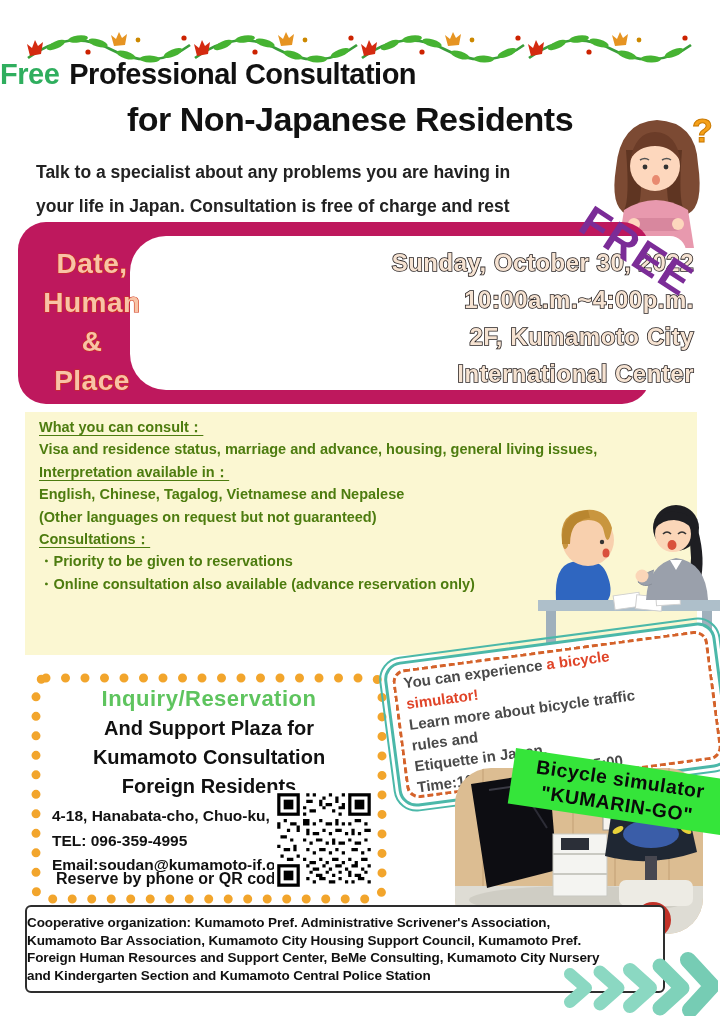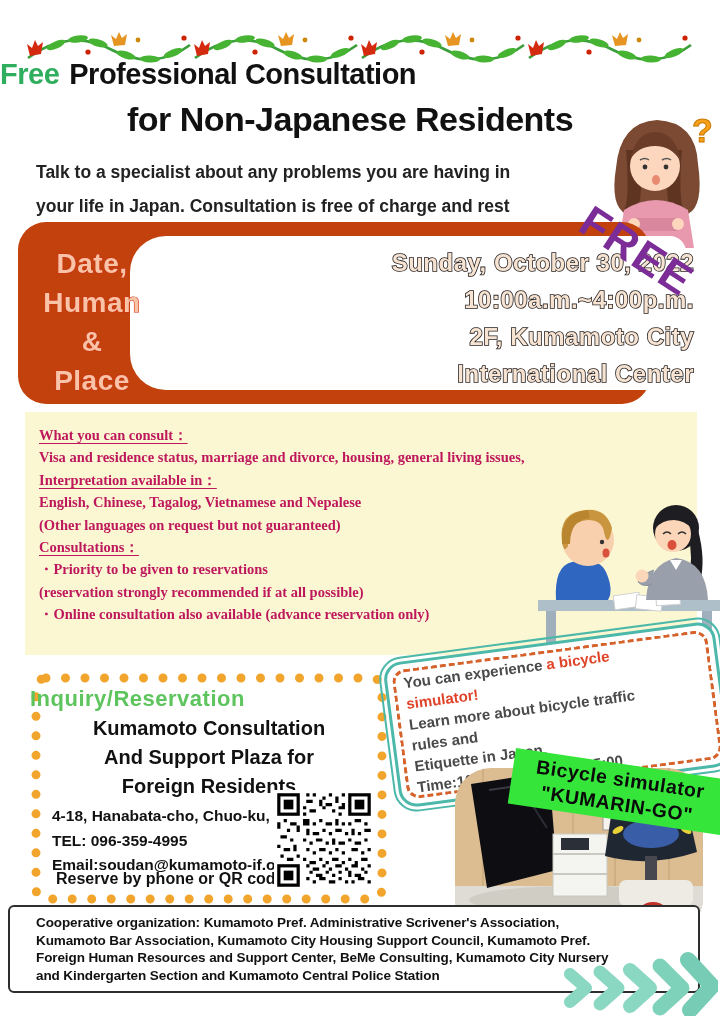--- a/index.html
+++ b/index.html
@@ -15,44 +15,44 @@
   .title1 .free{color:#2fae5e;margin-right:10px;}
   .title2{position:absolute;left:0;top:100px;width:700px;text-align:center;
     font-size:34px;font-weight:bold;letter-spacing:-.5px;color:#111;}
   
   .intro{position:absolute;left:36px;top:140px;width:590px;
     font-size:17.5px;font-weight:bold;line-height:1.92;color:#222;white-space:nowrap;margin-top:16px;}
   
   .woman{position:absolute;left:596px;top:110px;width:124px;height:138px;}
   
   .datebox{position:absolute;left:18px;top:222px;width:632px;height:182px;
-    background:#c2410c;border-radius:28px;}
+    background:#be185d;border-radius:28px;}
   .datebox .whitepanel{position:absolute;left:112px;top:14px;width:556px;height:154px;
     background:#ffffff;border-radius:36px 16px 16px 36px;}
   .datelabel{position:absolute;left:22px;top:22px;width:104px;text-align:center;
     font-size:28px;font-weight:bold;line-height:39px;color:#f8c3a6;
     -webkit-text-stroke:1.2px #cf3418;paint-order:stroke fill;letter-spacing:.5px;}
   .datetext{position:absolute;left:128px;top:22px;width:548px;
     font-size:24px;font-weight:bold;line-height:37px;letter-spacing:.5px;
     color:#f6e3d2;-webkit-text-stroke:1.6px #262020;paint-order:stroke fill;white-space:nowrap;text-align:right;}
   .datetext .indent{padding-left:118px;}
   .freestamp{position:absolute;left:598px;top:196px;width:130px;
     font-size:44px;font-weight:bold;letter-spacing:2px;color:#7b2c97;
     transform:rotate(33deg);transform-origin:left top;}
   
   .ypanel{position:absolute;left:25px;top:412px;width:672px;height:243px;
     background:#fbf7d2;padding:0;}
-  .ypanel .in{position:absolute;left:14px;top:12px;white-space:nowrap;
-    font-size:14.5px;font-weight:bold;color:#be185d;line-height:22.4px;font-family:Liberation Serif, serif;}
+  .ypanel .in{position:absolute;left:14px;top:4px;white-space:nowrap;
+    font-size:14.5px;font-weight:bold;color:#4d7c0f;line-height:22.4px;}
   .ypanel .hd{text-decoration:underline;text-underline-offset:3px;}
   .consult-illo{position:absolute;left:505px;top:66px;width:196px;height:168px;}
   
   .inquiry{position:absolute;left:30px;top:672px;width:358px;height:233px;}
   .inquiry svg.dots{position:absolute;left:0;top:0;width:358px;height:233px;}
-  .inq-title{position:absolute;left:0;top:14px;width:358px;text-align:left;
+  .inq-title{position:absolute;left:0;top:14px;width:358px;text-align:center;
     font-size:22px;font-weight:bold;color:#5ec45e;letter-spacing:.5px;}
   .inq-org{position:absolute;left:0;top:42px;width:358px;text-align:center;
     font-size:20px;font-weight:bold;color:#111;line-height:29px;}
   .inq-details{position:absolute;left:22px;top:132px;width:246px;
     font-size:15.5px;font-weight:bold;color:#111;line-height:24.5px;white-space:nowrap;}
   .inq-reserve{position:absolute;left:26px;top:198px;width:250px;
     font-size:16px;font-weight:bold;color:#111;}
   .qr{position:absolute;right:14px;top:118px;width:100px;height:100px;}
   
   .bubble{position:absolute;left:382px;top:664px;width:328px;height:140px;
@@ -65,23 +65,23 @@
   .bubble .red{color:#e04428;}
   .bubble-tail{position:absolute;left:470px;top:792px;width:40px;height:30px;}
   
   .photo{position:absolute;left:455px;top:768px;width:248px;height:166px;
     border-radius:36px;overflow:hidden;}
   .simlabel{position:absolute;left:516px;top:748px;width:204px;padding:3px 6px;
     background:#35e53a;color:#0a0a0a;font-size:19.5px;font-weight:bold;
     letter-spacing:.5px;text-align:center;line-height:25px;
     transform:rotate(8.5deg);transform-origin:left top;white-space:nowrap;}
   
-  .footer{position:absolute;left:8px;top:905px;width:636px;
+  .footer{position:absolute;left:25px;top:905px;width:636px;
     background:#ffffff;border:2px solid #2e2e2e;border-radius:6px;
-    padding:7px 26px;font-size:13.5px;font-weight:bold;color:#111;
+    padding:7px 0;font-size:13.5px;font-weight:bold;color:#111;
     line-height:17.5px;letter-spacing:-.1px;white-space:nowrap;}
   .chevrons{position:absolute;left:562px;top:948px;width:156px;height:68px;}
 </style>
 </head>
 <body>
 
 <div class="page">
 
   <div class="floral">
     <svg width="668" height="36" viewBox="0 0 668 36">
@@ -152,27 +152,26 @@
       <div>10:00a.m.~4:00p.m.</div>
       <div>2F, Kumamoto City</div>
       <div class="indent">International Center</div>
     </div>
   </div>
   <div class="freestamp">FREE</div>
 
   <div class="ypanel">
     <div class="in">
       <div class="hd">What you can consult：</div>
-      <div>Visa and residence status, marriage and divorce, housing, general living issues,</div>
+      <div>Visa and residence status, marriage and advance, housing, general living issues,</div>
       <div class="hd">Interpretation available in：</div>
       <div>English, Chinese, Tagalog, Vietnamese and Nepalese</div>
       <div>(Other languages on request but not guaranteed)</div>
       <div class="hd">Consultations：</div>
       <div>・Priority to be given to reservations</div>
-      <div>(reservation strongly recommended if at all possible)</div>
       <div>・Online consultation also available (advance reservation only)</div>
     </div>
 
     <div class="consult-illo">
       <svg width="196" height="168" viewBox="0 0 196 168">
         <rect x="8" y="122" width="182" height="11" fill="#aebfca"></rect>
         <rect x="16" y="133" width="10" height="32" fill="#9fb0bc"></rect>
         <rect x="172" y="133" width="10" height="32" fill="#9fb0bc"></rect>
         <rect x="84" y="116" width="26" height="14" fill="#ffffff" stroke="#cfcfcf" transform="rotate(-8 97 123)"></rect>
         <rect x="106" y="118" width="26" height="14" fill="#ffffff" stroke="#cfcfcf" transform="rotate(6 119 125)"></rect>
@@ -199,22 +198,22 @@
       </svg>
     </div>
   </div>
 
   <div class="inquiry">
     <svg class="dots" viewBox="0 0 358 233">
       <rect x="6" y="6" width="346" height="221" rx="10" fill="none" stroke="#f2a52c" stroke-width="9" stroke-dasharray="0 19.5" stroke-linecap="round"></rect>
     </svg>
     <div class="inq-title">Inquiry/Reservation</div>
     <div class="inq-org">
+      <div>And Support Plaza for</div>
       <div>Kumamoto Consultation</div>
-      <div>And Support Plaza for</div>
       <div>Foreign Residents</div>
     </div>
     <div class="inq-details">
       <div>4-18, Hanabata-cho, Chuo-ku,</div>
       <div>TEL: 096-359-4995</div>
       <div>Email:soudan@kumamoto-if.or.jp</div>
     </div>
     <div class="inq-reserve">Reserve by phone or QR code</div>
     <div class="qr">
       <svg width="100" height="100" viewBox="-1 -1 31 31">

